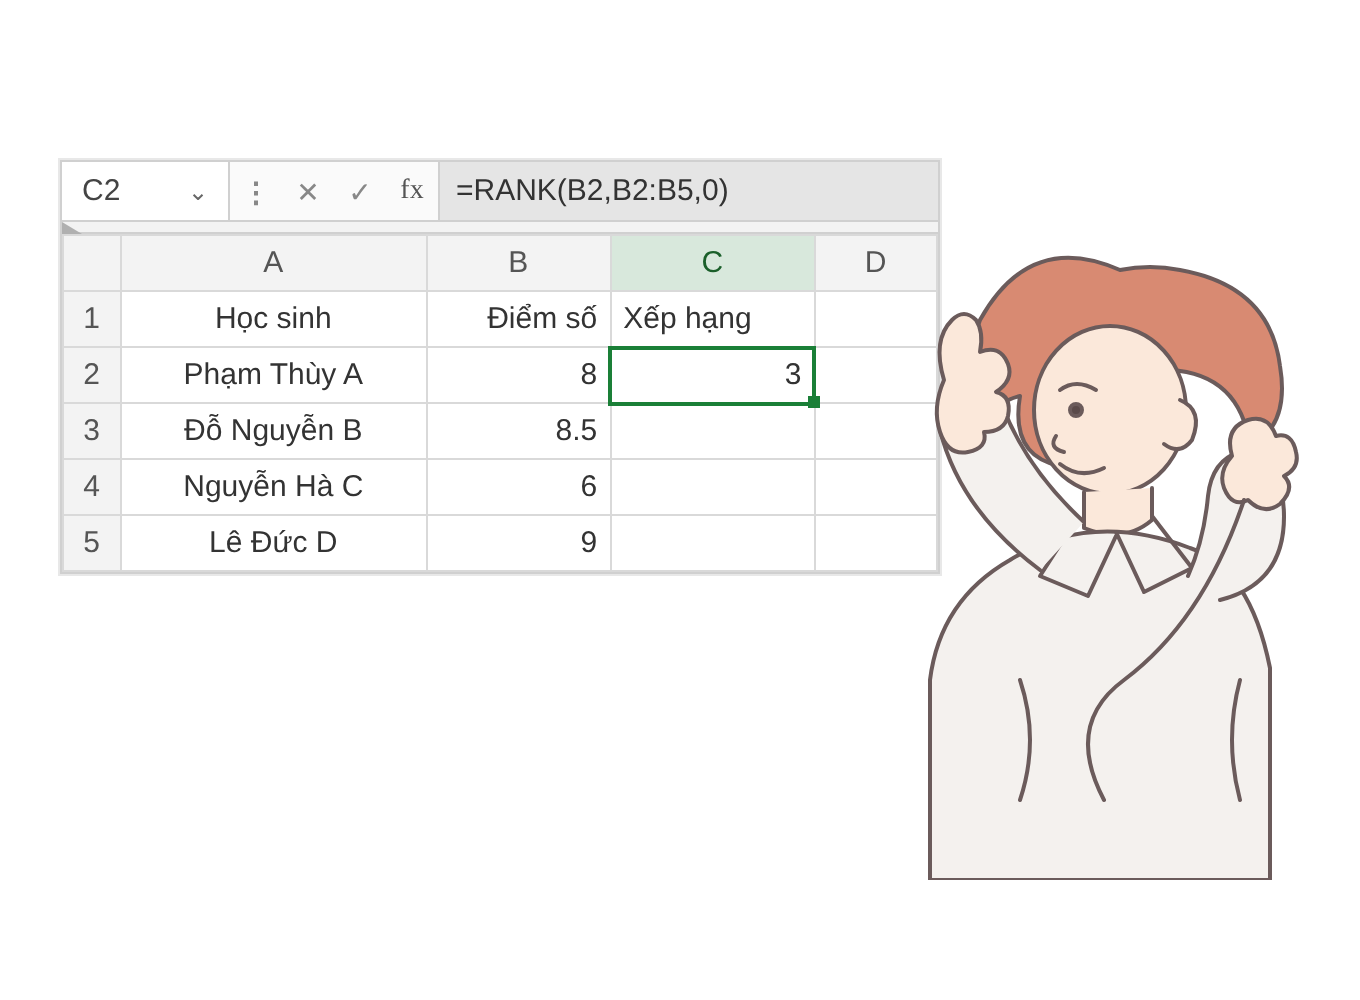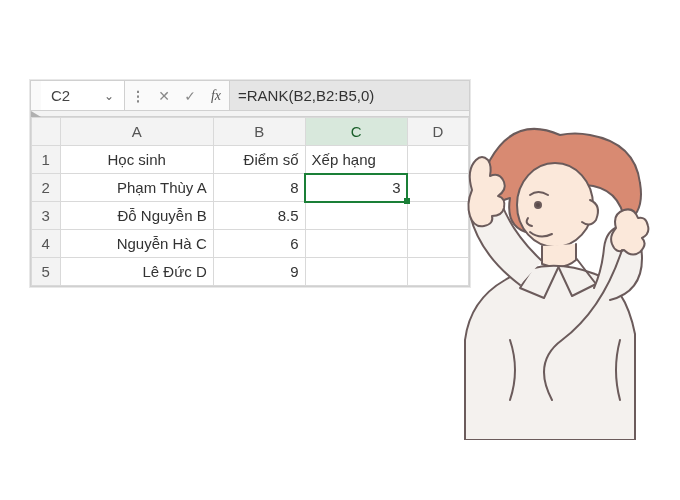--- a/index.html
+++ b/index.html
@@ -30,33 +30,32 @@
     color: #444;
   }
   .name-box {
     width: 84px;
     display: flex;
     align-items: center;
     padding: 0 10px;
     border-right: 1px solid #d0d0d0;
     background: #fff;
     justify-content: space-between;
-    margin-left: 10px;
   }
   .name-box .chev { color: #666; font-size: 12px; }
   .fb-btn {
     width: 26px;
     display: flex;
     align-items: center;
     justify-content: center;
     color: #888;
     font-size: 14px;
   }
   .fb-btn.kebab { font-weight: bold; letter-spacing: 0; }
-  .fb-btn.fx { font-style: italic; font-family: "Times New Roman", serif; color:#555; }
+  .fb-btn.fx { font-family: "Times New Roman", serif; color:#555; }
   .formula-input {
     flex: 1;
     display: flex;
     align-items: center;
     padding: 0 8px;
     background: #e5e5e5;
     color: #333;
     border-left: 1px solid #d0d0d0;
   }
   .sep-row { height: 6px; background: #f3f3f3; border-bottom: 1px solid #d0d0d0; }
@@ -84,21 +83,21 @@
     background: #f3f3f3;
     color: #555;
     text-align: center;
   }
   table.grid .rowhdr {
     background: #f3f3f3;
     text-align: center;
     color: #555;
     width: 28px;
   }
-  .colA { width: 150px; text-align: right; }
+  .colA { width: 150px; text-align: center; }
   .colB { width: 90px; text-align: right; }
   .colC { width: 100px; text-align: right; }
   .colD { width: 60px; }
   .hdr-row td.colA, .hdr-row td.colC { text-align: center; }
   .sel-cell {
     position: relative;
     outline: 2px solid #1a7f37;
     outline-offset: -1px;
   }
   .sel-cell::after {

